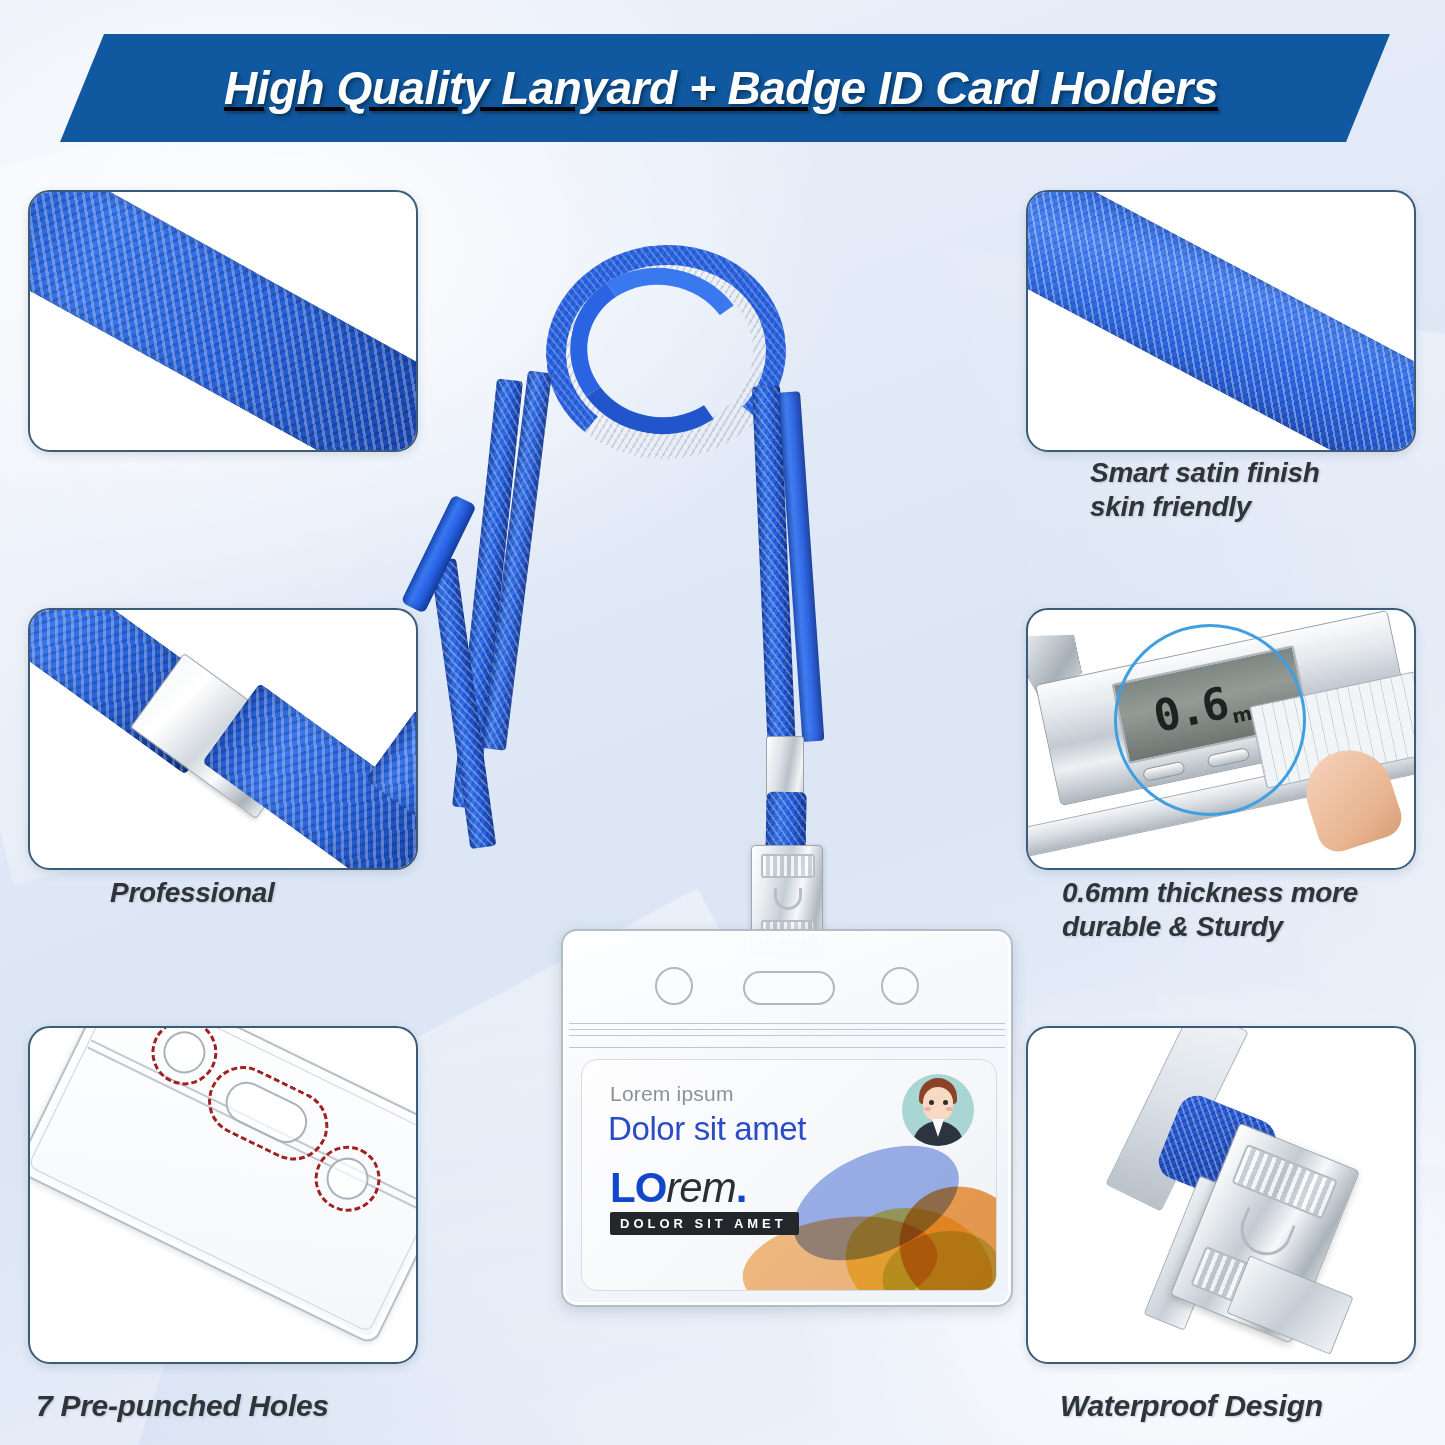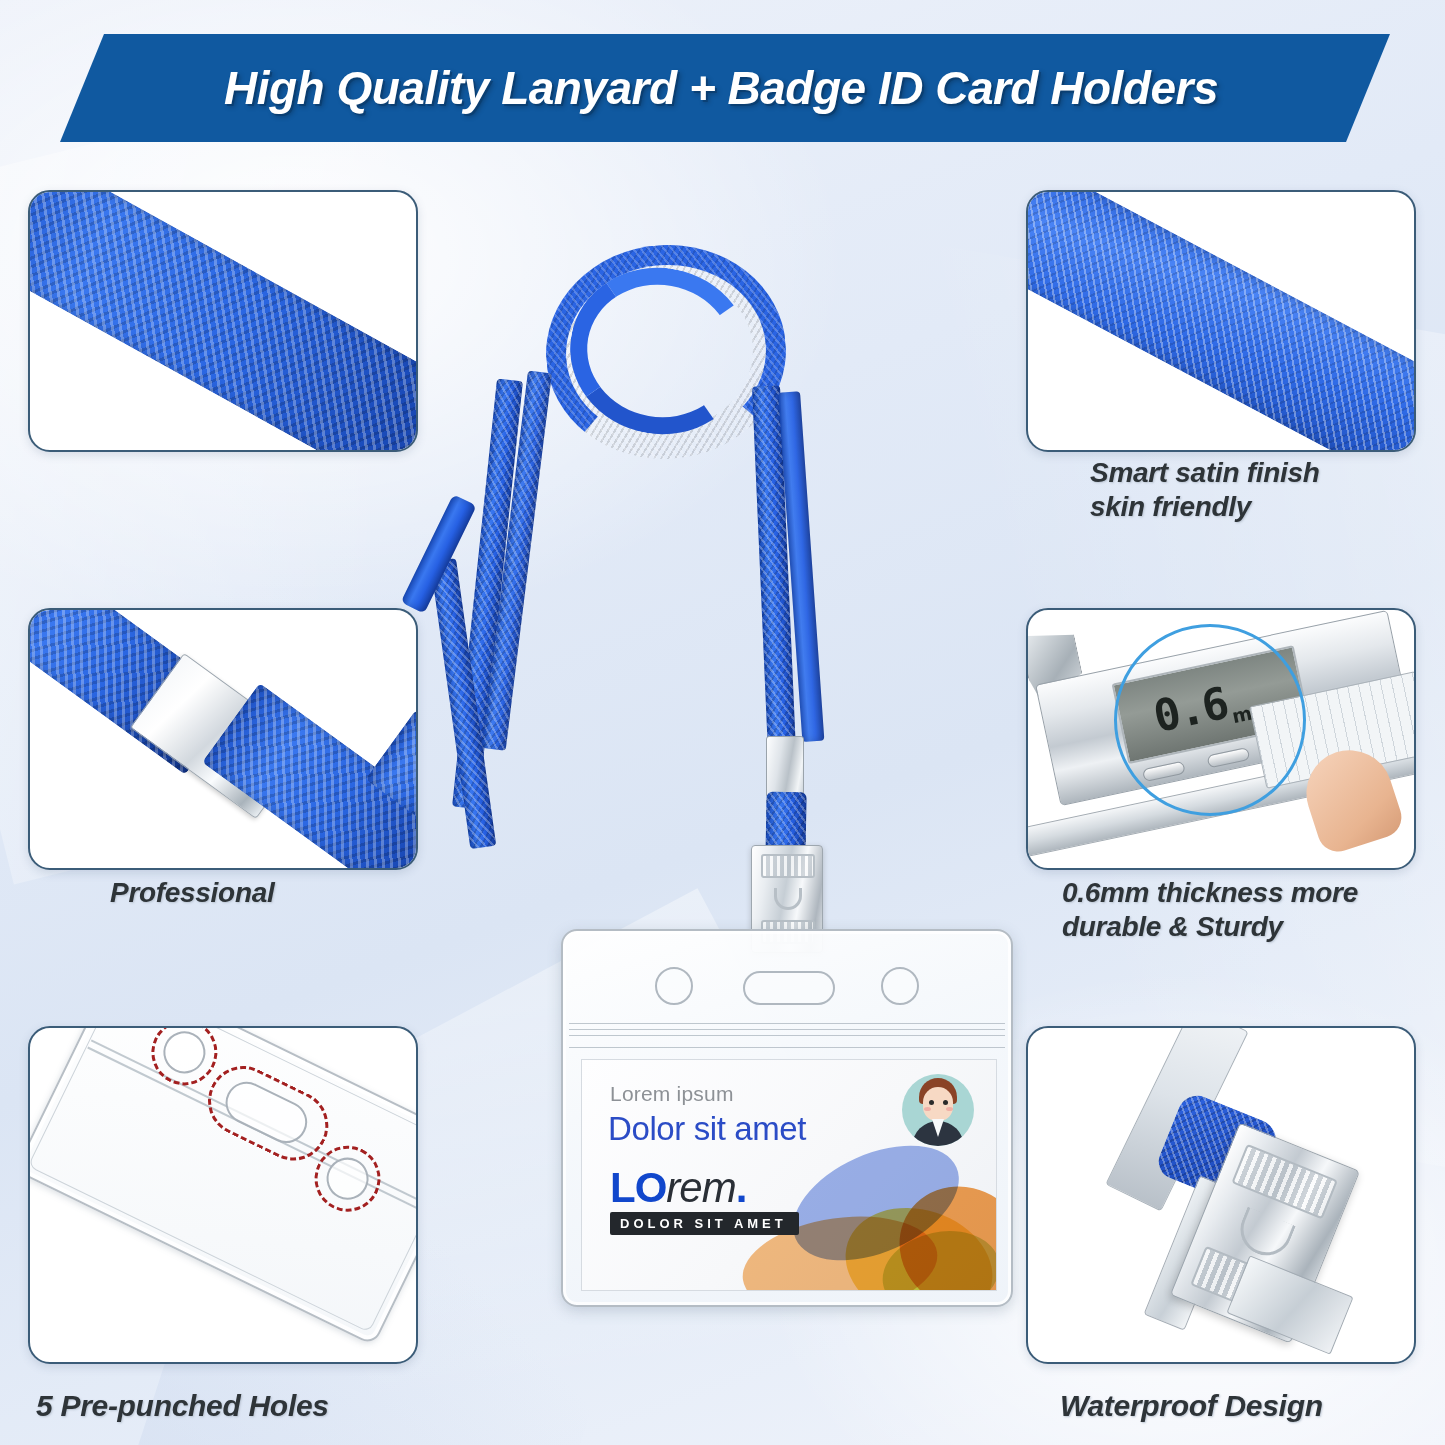--- a/index.html
+++ b/index.html
@@ -26,21 +26,21 @@
   .f4 { left:180px; top:1150px; width:420px; height:400px;
         background:linear-gradient(30deg, rgba(203,216,238,.45), rgba(255,255,255,0) 70%);
         transform:rotate(18deg); }
 
   
   .banner-wrap { position:absolute; left:0; top:34px; width:1445px; height:110px; }
   .banner {
     position:absolute; left:60px; top:0; width:1330px; height:108px;
     background:#1059a0;
     clip-path:polygon(44px 0, 1330px 0, 1286px 108px, 0 108px);
-    display:flex; align-items:center; justify-content:center;
+    display:flex; align-items:center; justify-content:center;text-decoration:underline;
   }
   .banner-title {
     font-size:46px; font-weight:bold; font-style:italic; color:#ffffff;
     letter-spacing:-0.5px; white-space:nowrap;
     text-shadow:2px 2px 0 rgba(10,55,100,.55), 3px 3px 5px rgba(0,0,0,.25);
     transform:translateX(-4px);
   }
 
   
   .panel {
@@ -247,21 +247,21 @@
   }
   .bh-inner-line { position:absolute; left:6px; right:6px; height:1px; background:rgba(180,189,198,.85); }
   .bh-hole { position:absolute; top:36px; width:38px; height:38px; border-radius:50%;
              border:2px solid #b0b8c0; background:rgba(250,252,254,.6); }
   .bh-slot { position:absolute; left:180px; top:40px; width:92px; height:34px; border-radius:17px;
              border:2px solid #b0b8c0; background:rgba(250,252,254,.6); }
 
   .id-card {
     position:absolute; left:18px; top:128px; width:416px; height:232px;
     background:linear-gradient(135deg,#fefeff 0%,#f7f8fa 55%,#eef1f5 100%);
-    border:1px solid #d6dbe1; border-radius:0; overflow:hidden;
+    border:1px solid #d6dbe1; border-radius:16px; overflow:hidden;
   }
   .idc-kicker { position:absolute; left:28px; top:22px; font-size:21px; color:#8d9196; letter-spacing:.2px; }
   .idc-title  { position:absolute; left:26px; top:50px; font-size:33px; color:#2b4cc6; letter-spacing:-.4px; }
   .idc-logo   { position:absolute; left:28px; top:104px; font-size:42px; font-weight:bold; letter-spacing:-1px; }
   .idc-logo .lo  { color:#1147cc; font-style:normal; }
   .idc-logo .rem { color:#2a2f36; font-style:italic; font-weight:normal; }
   .idc-logo .dot { color:#1147cc; }
   .idc-tag {
     position:absolute; left:28px; top:152px; background:#23272c; color:#ffffff;
     font-size:13px; font-weight:bold; letter-spacing:4px; padding:4px 12px 4px 10px;
@@ -359,21 +359,21 @@
     <div class="zip-line" style="left:10px; top:82px; right:10px;"></div>
     <div class="hole-round" style="left:78px; top:24px;"></div>
     <div class="hole-slot" style="left:156px; top:42px;"></div>
     <div class="hole-round" style="left:280px; top:66px;"></div>
     <div class="mark r" style="left:66px; top:12px;"></div>
     <div class="mark s" style="left:138px; top:28px;"></div>
     <div class="mark r" style="left:268px; top:54px;"></div>
   </div>
 </div>
 <div class="cap" id="c-holes">
-  <div>5 Pre-punched Holes</div>
+  <div>7 Pre-punched Holes</div>
 </div>
 
 <div class="panel" id="p-clip">
   <div class="clip-strap"></div>
   <div class="clip-knot"></div>
   <div class="clip-prong"></div>
   <div class="clip-metal">
     <div class="emboss" style="top:16px;"></div>
     <div class="emboss-u"></div>
     <div class="emboss" style="top:126px;"></div>

